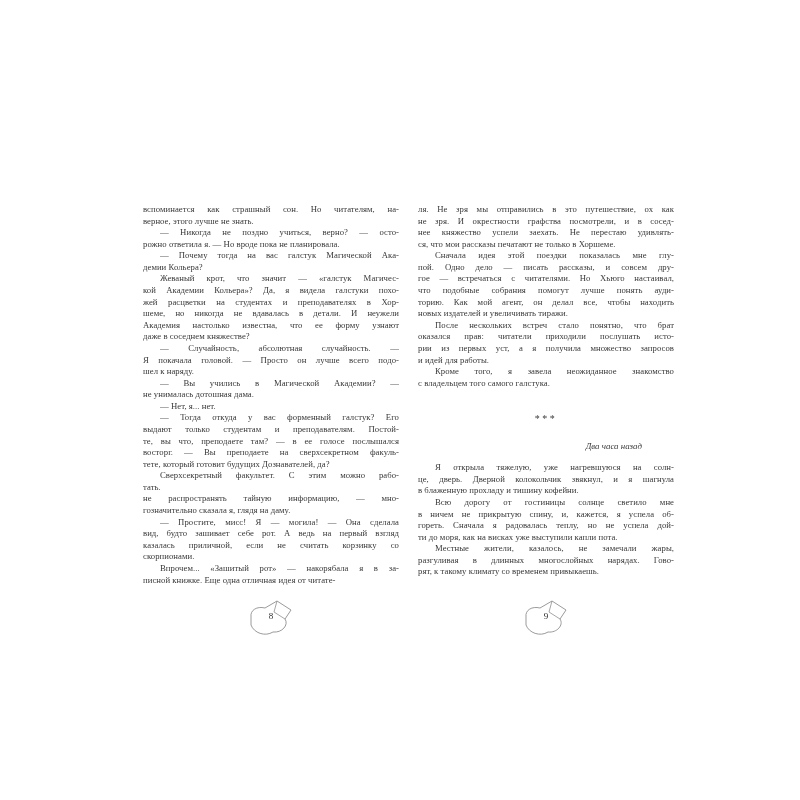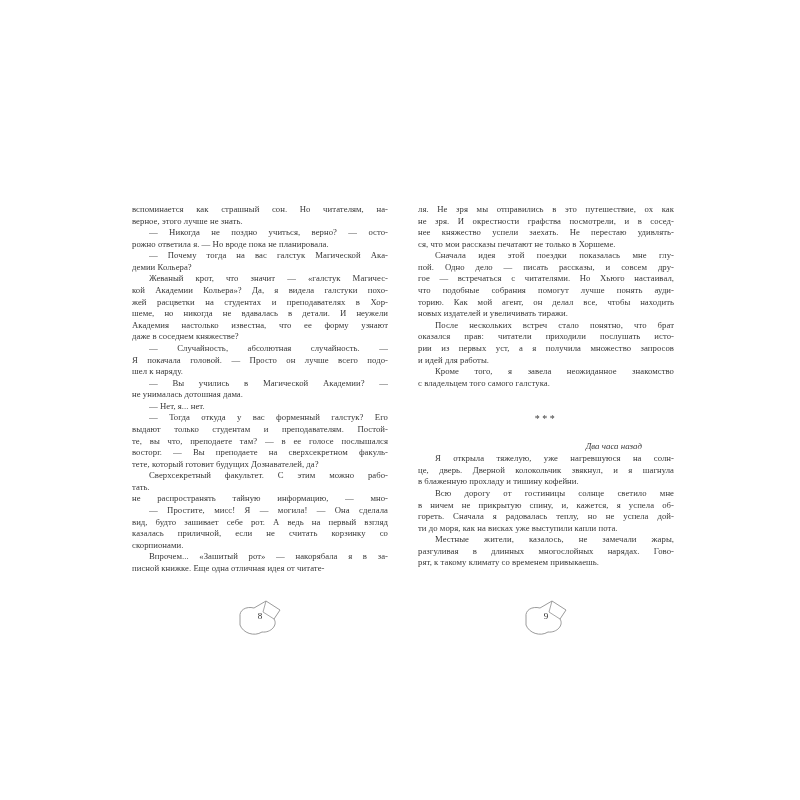--- a/index.html
+++ b/index.html
@@ -18,21 +18,21 @@
     width: 800px;
     height: 800px;
     background: #ffffff;
   }
   .page {
     position: absolute;
     top: 204px;
     width: 256px;
     height: 460px;
   }
-  .page.left  { left: 132px; }
+  .page.left  { left: 143px; }
   .page.right { left: 418px; }
 
   .text-block { width: 256px; }
 
   .para { margin: 0; }
 
   .line {
     font-size: 8.7px;
     line-height: 11.58px;
     height: 11.58px;
@@ -56,21 +56,21 @@
   .byline {
     margin-top: 15px;
     height: 13px;
     line-height: 13px;
     text-align: right;
     padding-right: 32px;
     font-style: italic;
     font-size: 8.9px;
     color: #383838;
   }
-  .byline + .para { }
+  .byline + .para { margin-top: 9px; }
 
   .ornament {
     position: absolute;
     top: 394px;
     left: 50%;
     transform: translateX(-50%);
     width: 62px;
     height: 40px;
   }
   .ornament svg { display: block; }
@@ -128,20 +128,21 @@
           <div class="line">те, вы что, преподаете там? — в ее голосе послышался</div>
           <div class="line">восторг. — Вы преподаете на сверхсекретном факуль-</div>
           <div class="line last">тете, который готовит будущих Дознавателей, да?</div>
         </div>
         <div class="para">
           <div class="line indent">Сверхсекретный факультет. С этим можно рабо-</div>
           <div class="line last">тать.</div>
         </div>
         <div class="para">
           <div class="line">не распространять тайную информацию, — мно-</div>
+          <div class="line last">гозначительно сказала я, глядя на даму.</div>
         </div>
         <div class="para">
           <div class="line indent">— Простите, мисс! Я — могила! — Она сделала</div>
           <div class="line">вид, будто зашивает себе рот. А ведь на первый взгляд</div>
           <div class="line">казалась приличной, если не считать корзинку со</div>
           <div class="line last">скорпионами.</div>
         </div>
         <div class="para">
           <div class="line indent">Впрочем... «Зашитый рот» — накорябала я в за-</div>
           <div class="line last">писной книжке. Еще одна отличная идея от читате-</div>

